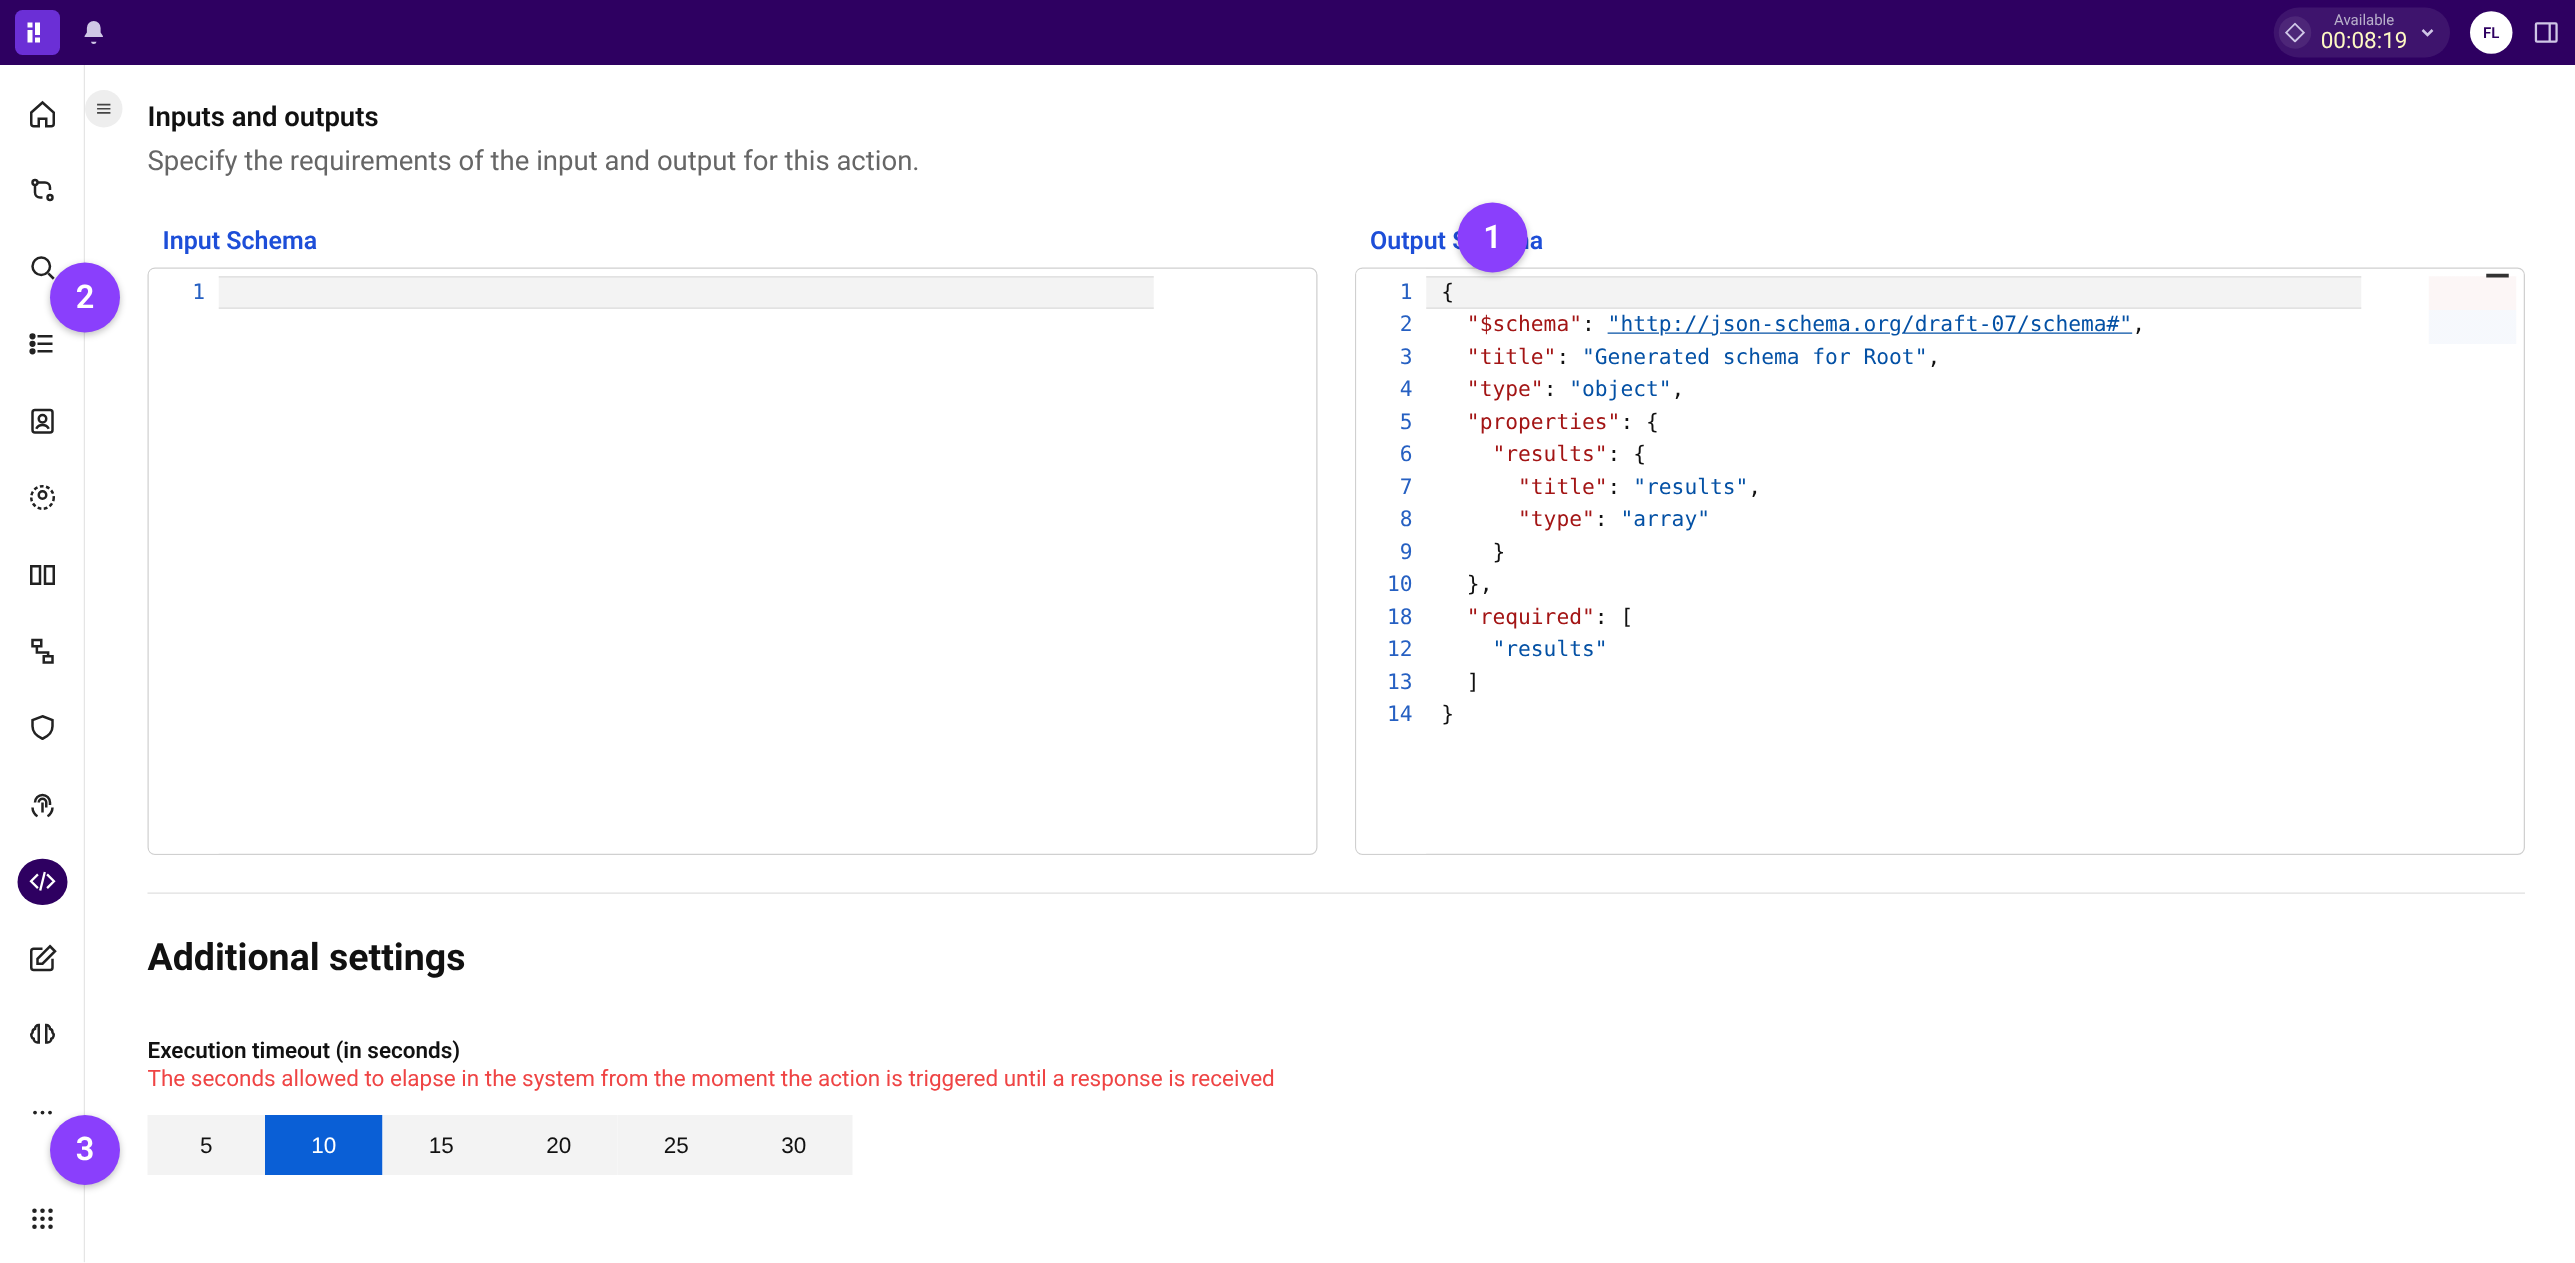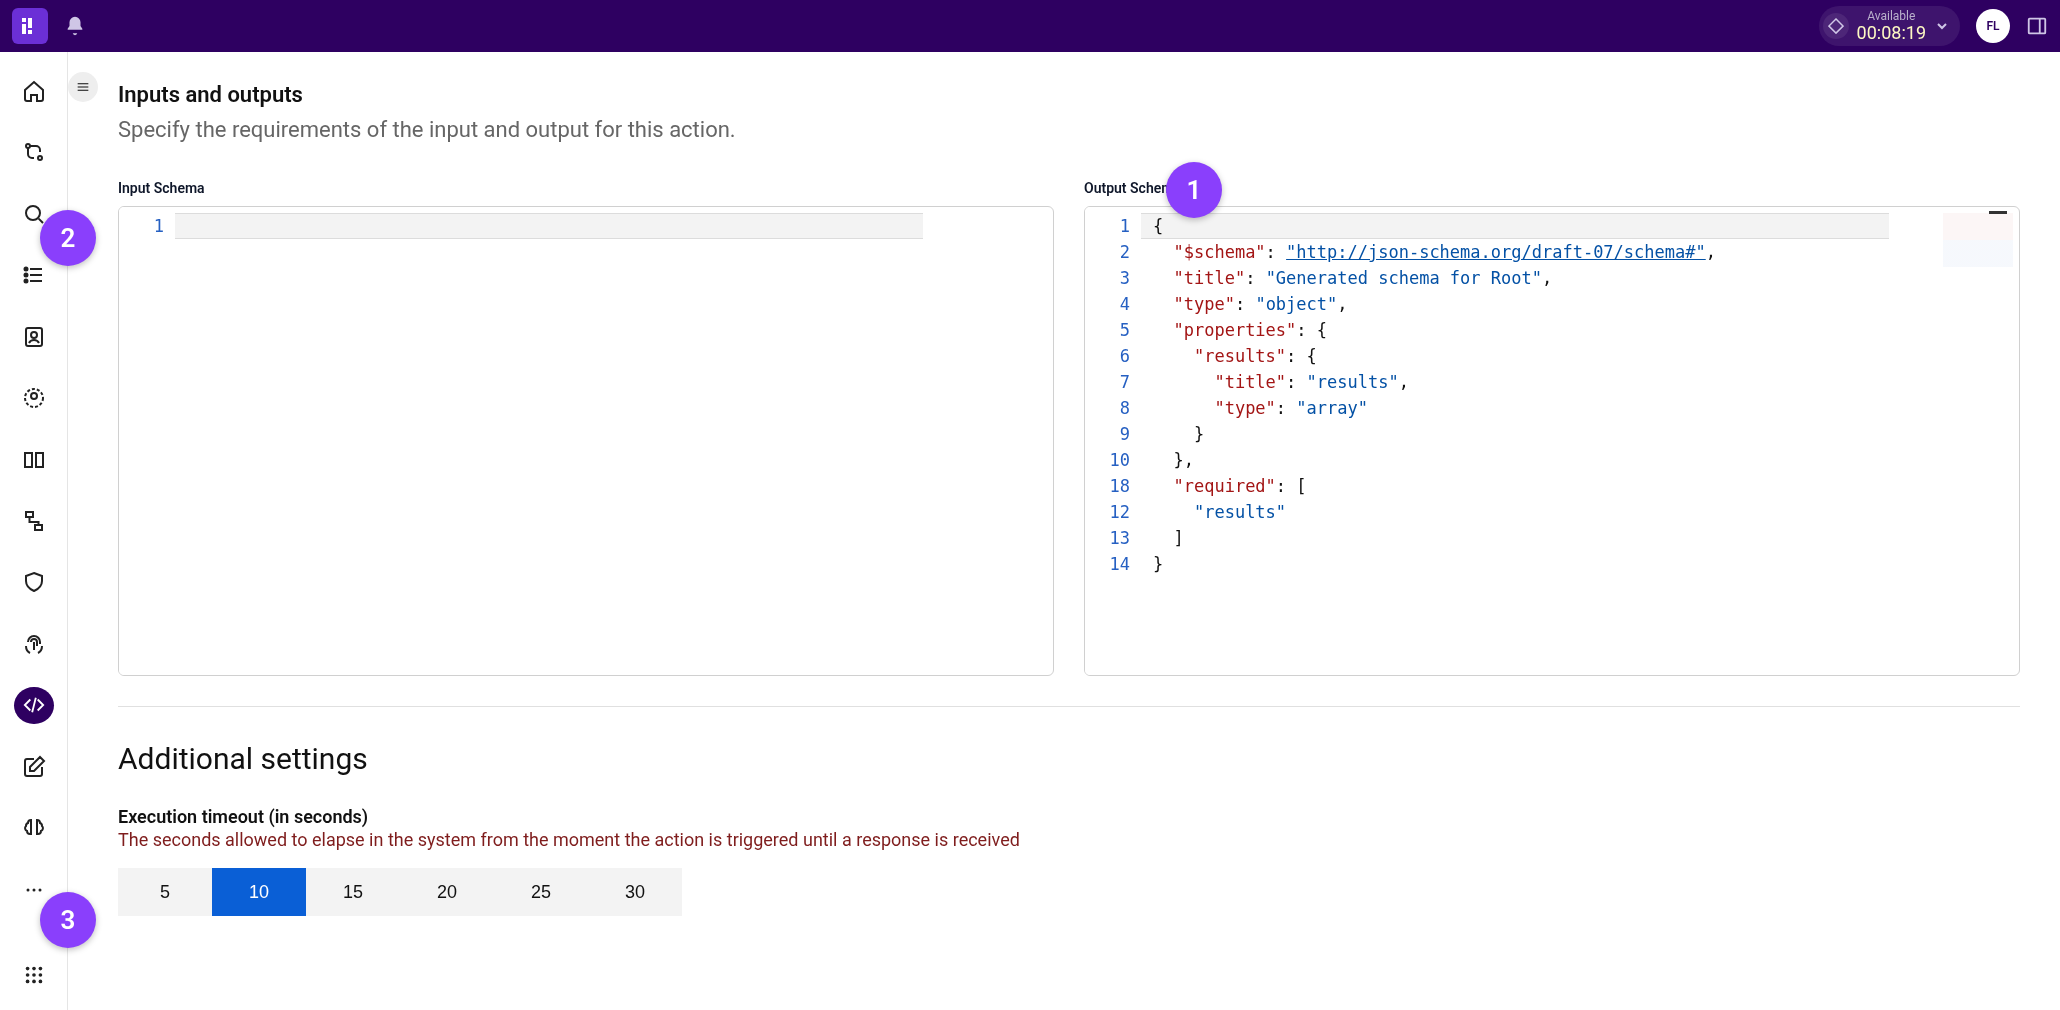--- a/index.html
+++ b/index.html
@@ -77,21 +77,21 @@
     background:#eeeeee; display:flex; align-items:center; justify-content:center;
     color:#444; cursor:pointer; z-index:5;
   }
   .main {
     flex:1;
     padding: 30px 40px 40px 50px;
     overflow:auto;
   }
   h1 { font-size: 22px; font-weight:600; color:#111; margin-bottom:10px; }
   .subtitle { color:#666; font-size:22px; margin-bottom:38px; }
-  .section-label { font-size:14px; font-weight:600; color:#0f172a; margin-bottom:10px; }
+  .section-label { font-size:20px; font-weight:600; color:#1d4ed8; margin-bottom:10px;margin-left:12px; }
 
   .schema-row { display:flex; gap:30px; margin-bottom:30px; }
   .schema-col { flex:1; min-width:0; }
 
   .editor {
     border:1px solid #d0d0d0;
     border-radius:6px;
     height: 470px;
     display:flex;
     font-family: ui-monospace, SFMono-Regular, Menlo, Consolas, monospace;
@@ -132,23 +132,23 @@
     position:absolute; right:6px; top:6px; width:70px; height:90px;
     background:linear-gradient(#faf0f0 0 30%, #f0f4fb 30% 60%, #fff 60% 100%);
     opacity:0.6;
   }
   .editor .minimap-bar {
     position:absolute; right:12px; top:4px; width:18px; height:3px; background:#333;
   }
 
   hr.divider { border:none; border-top:1px solid #e0e0e0; margin: 10px 0 34px; }
 
-  h2 { font-size:30px; font-weight:400; color:#111; margin-bottom:30px; }
+  h2 { font-size:30px; font-weight:700; color:#111; margin-bottom:46px; }
   .field-label { font-size:18px; font-weight:600; color:#111; margin-bottom:2px; }
-  .field-desc { color:#7f1d1d; font-size:18px; margin-bottom:18px; }
+  .field-desc { color:#ef4444; font-size:18px; margin-bottom:18px; }
 
   .timeout-row { display:flex; gap:0; }
   .timeout-btn {
     width:94px; height:48px;
     background:#f3f3f3;
     border:none;
     font-size:18px;
     color:#111;
     cursor:pointer;
   }

